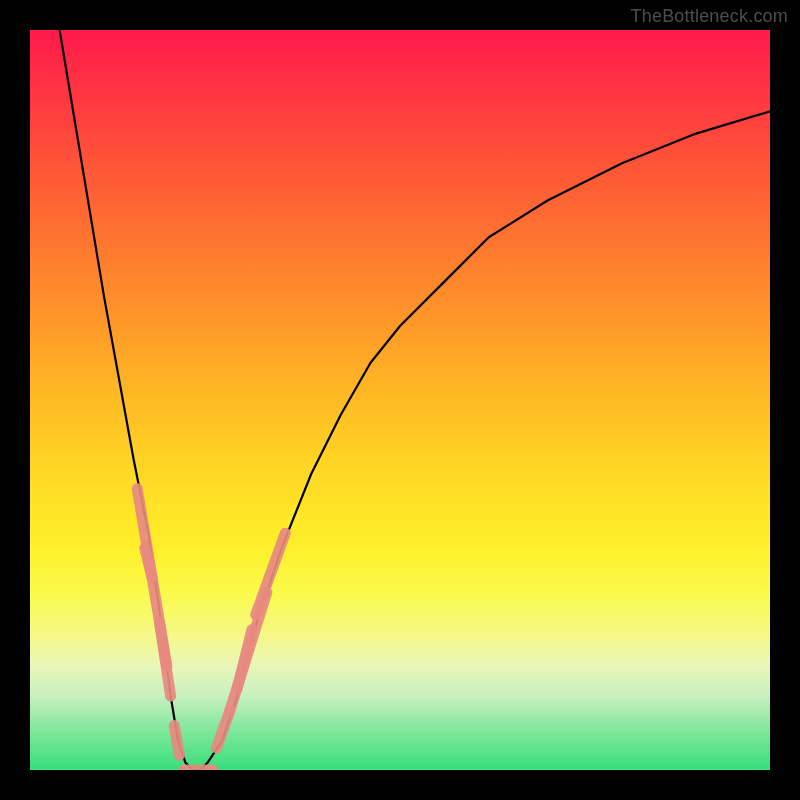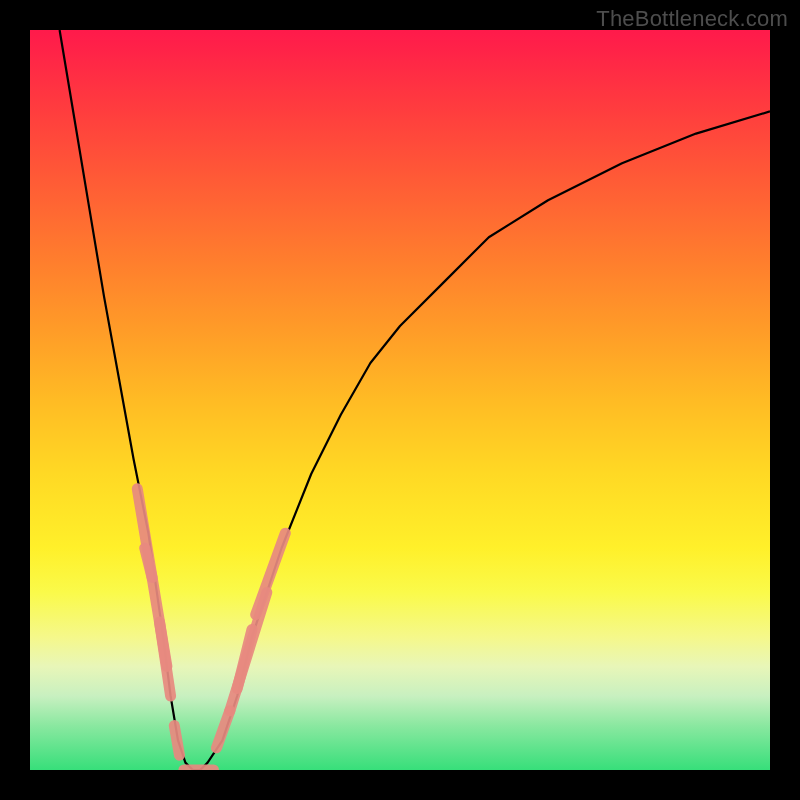--- a/index.html
+++ b/index.html
@@ -38,21 +38,21 @@
       #c8f0c0 90%,
       #8ae8a0 94%,
       #37df7a 100%
     );
   }
   .watermark {
     position: absolute;
     top: 6px;
     right: 12px;
     color: #4d4d4d;
-    font-size: 22px;
+    font-size: 18px;
     font-weight: 500;
     letter-spacing: 0.2px;
     user-select: none;
   }
   svg.curve {
     position: absolute;
     left: 0; top: 0;
     width: 740px; height: 740px;
   }
 </style>

